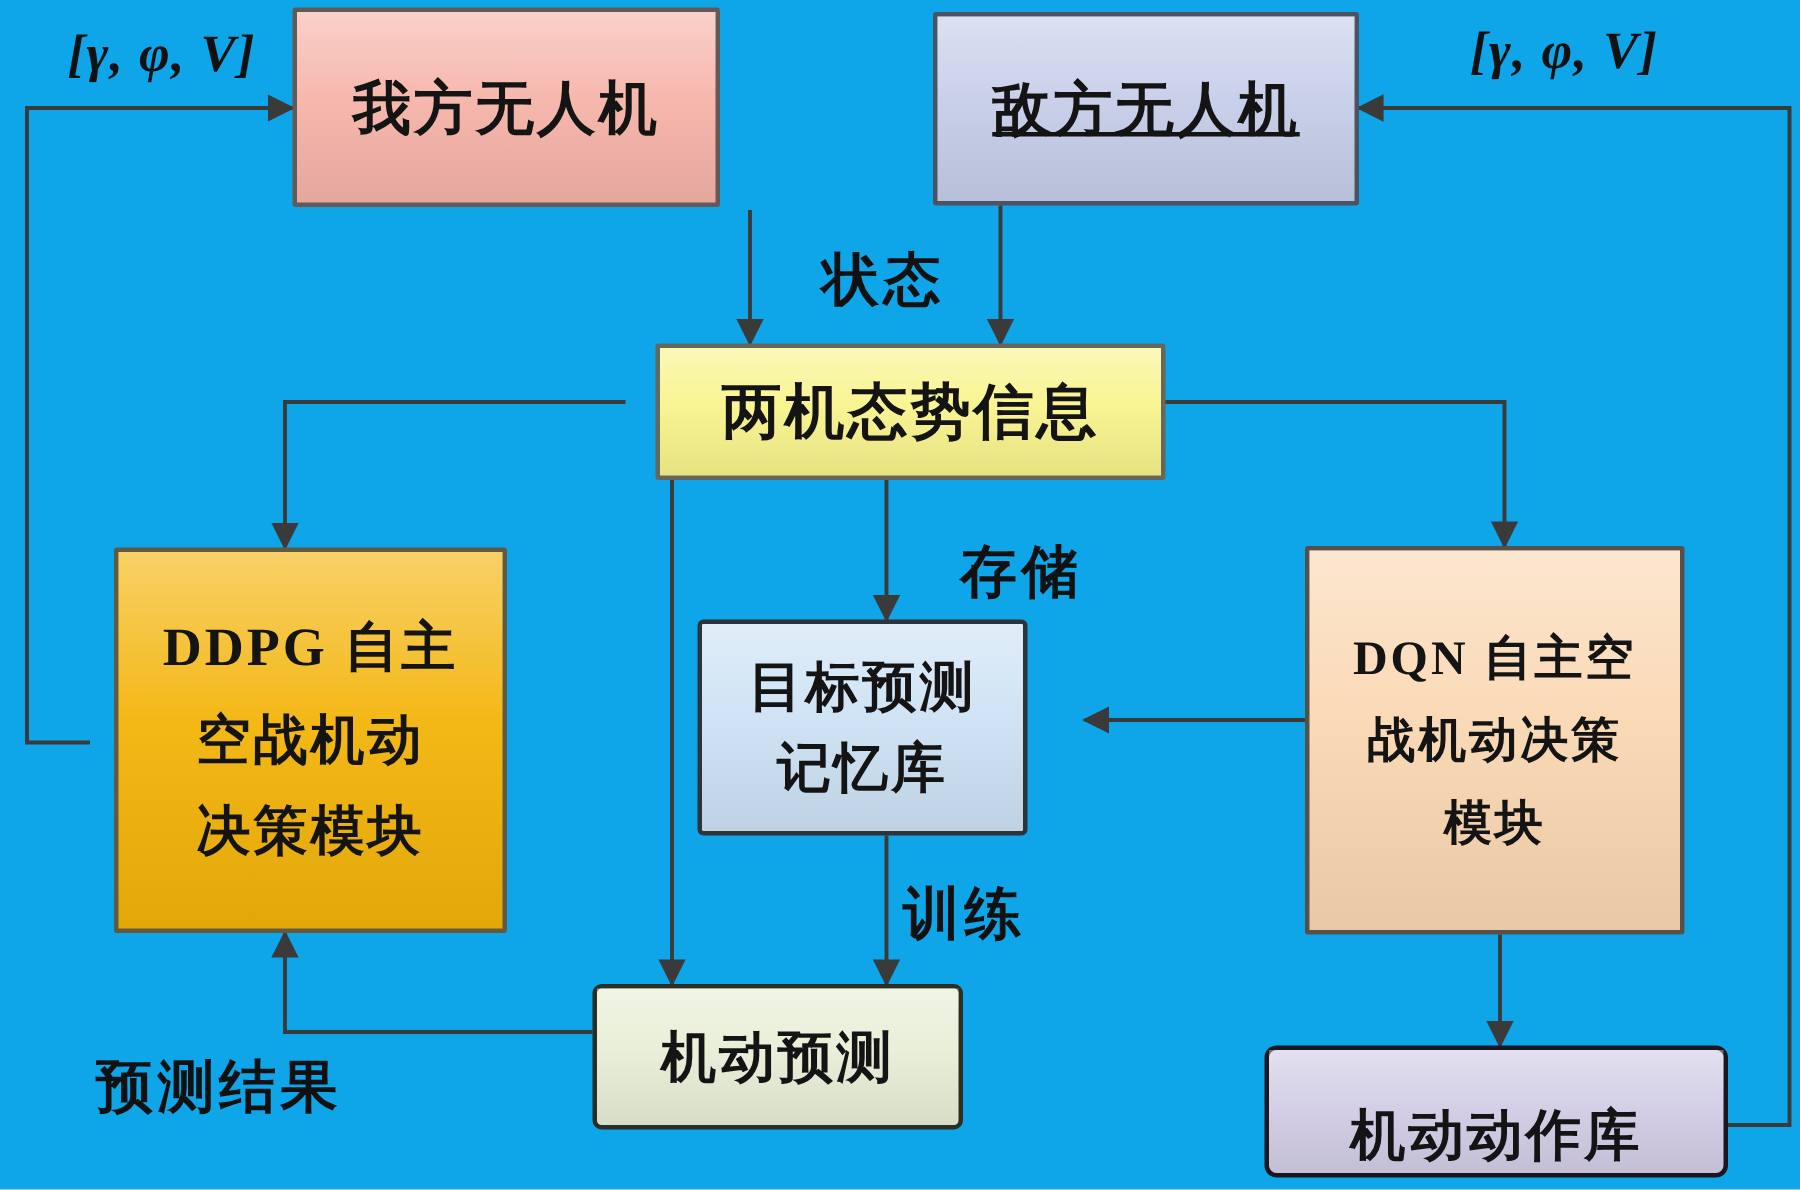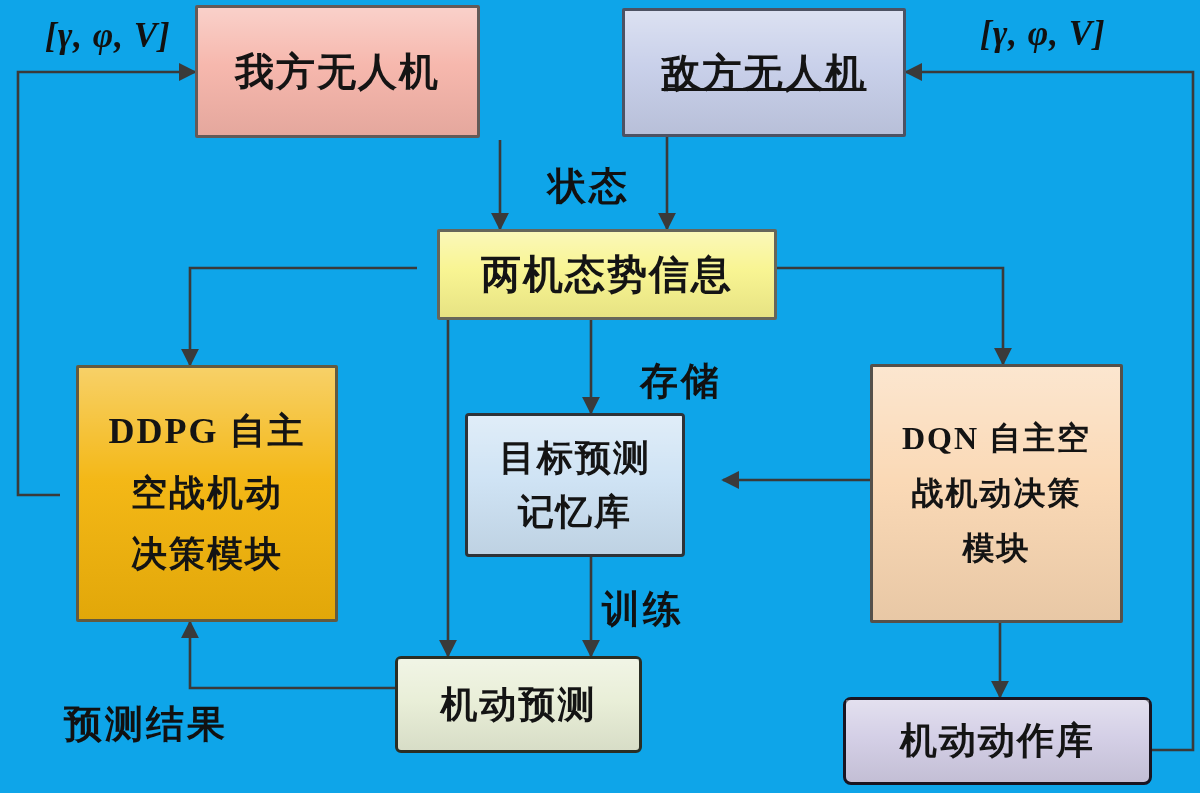--- a/index.html
+++ b/index.html
@@ -135,21 +135,21 @@
   <div class="node n-dqn" style="background-color: rgb(250, 215, 178); border-color: rgb(85, 80, 74);">
     <span class="node-label">DQN 自主空
 战机动决策
 模块</span>
   </div>
 
   <div class="node n-prediction" style="background-color: rgb(232, 238, 214); border-color: rgb(42, 46, 36); text-align: right;">
     <span class="node-label">机动预测</span>
   </div>
 
-  <div class="node n-action" style="background-color: rgb(210, 205, 229); border-color: rgb(25, 21, 33);">
+  <div class="node n-action" style="background-color: rgb(210, 205, 229); border-color: rgb(25, 21, 33); align-items: flex-end;">
     <span class="node-label">机动动作库</span>
   </div>
 
   <div class="edge-label lbl-state">状态</div>
   <div class="edge-label lbl-store">存储</div>
   <div class="edge-label lbl-train">训练</div>
   <div class="edge-label lbl-result">预测结果</div>
 
   <div class="param-label lbl-param-left">[γ, φ, V]</div>
   <div class="param-label lbl-param-right">[γ, φ, V]</div>

